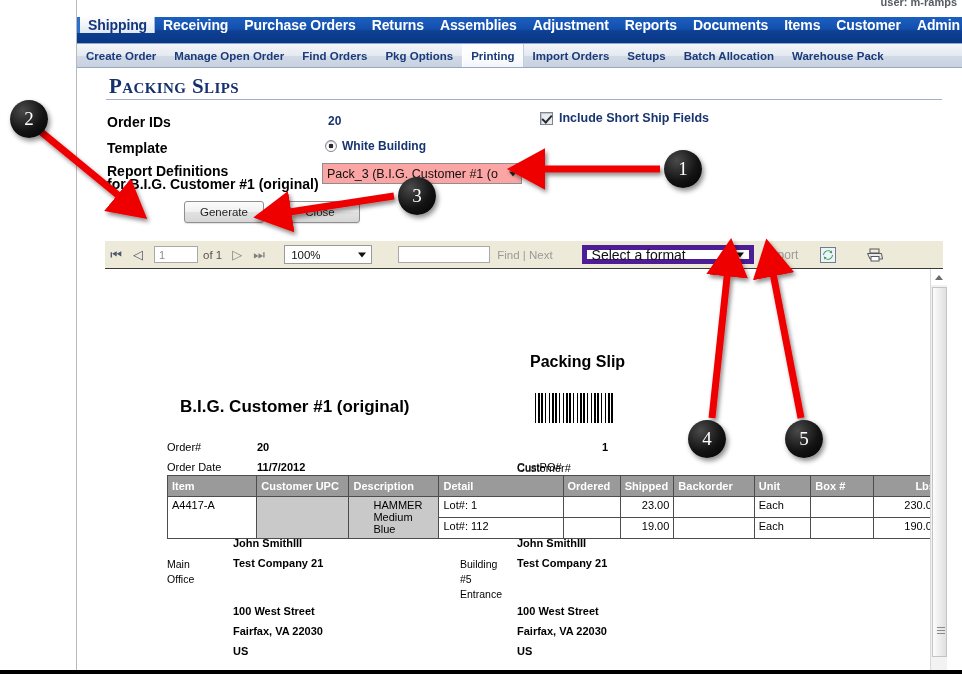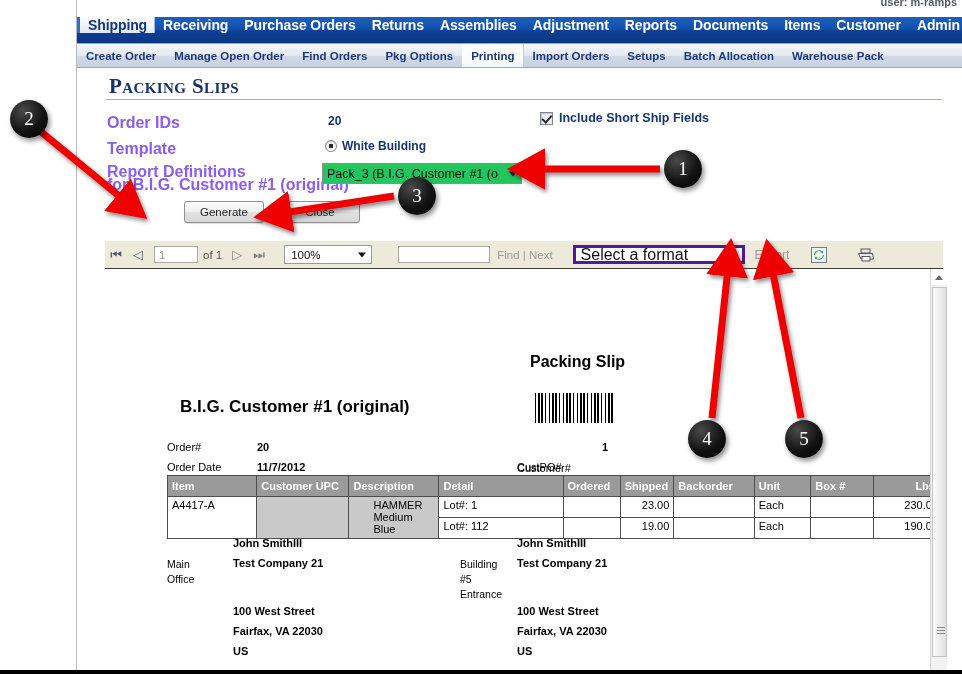--- a/index.html
+++ b/index.html
@@ -123,21 +123,21 @@
     position: absolute;
     left: 29px; top: 31px;
     width: 836px; height: 1px;
     background: #9fb0cc;
   }
 
   
   .form-area { position: absolute; left: 0; top: 38px; width: 886px; height: 155px; }
   .fld-label {
     position: absolute;
-    font-size: 16px; font-weight: bold; color: #8b5cf6;
+    font-size: 14px; font-weight: bold; color: #000000;
     white-space: nowrap;
   }
   .fld-value {
     position: absolute;
     font-size: 12px; font-weight: bold; color: #18356f;
     white-space: nowrap;
   }
   .lbl-orderids { left: 30px; top: 8px; }
   .val-orderids { left: 251px; top: 8px; }
   .lbl-template { left: 30px; top: 34px; }
@@ -170,21 +170,21 @@
     border: solid #2a2a2a;
     border-width: 0 2px 2px 0;
     transform: rotate(42deg);
   }
   .chk-label { font-size: 12.5px; font-weight: bold; color: #18356f; white-space: nowrap; }
 
   .select-report {
     position: absolute; left: 245px; top: 57px;
     width: 200px; height: 21px;
     border: 1px solid #8e8e8e;
-    background: #22c55e;
+    background: #fca5a5;
     box-sizing: border-box;
     font-size: 12.5px;
     color: #111;
     display: flex; align-items: center;
     padding-left: 4px;
     overflow: hidden;
     white-space: nowrap;
     cursor: pointer;
   }
   .select-report .arrow {
@@ -272,28 +272,28 @@
     box-sizing: border-box;
   }
   .tb-find-links {
     margin-left: 7px;
     font-size: 11.5px; color: #9a9a9a;
     white-space: nowrap;
     cursor: pointer;
   }
   .tb-format {
     width: 172px; height: 19px;
-    margin-left: 20px;
-    border: 3px solid #4c1d95;
+    margin-left: 29px;
+    border: 5px solid #4c1d95;
     background: #ffffff;
     box-sizing: border-box;
     position: relative;
     display: flex; align-items: center;
     padding-left: 5px;
-    font-size: 16px; color: #111;
+    font-size: 14px; color: #111;
     cursor: pointer;
   }
   .tb-export {
     margin-left: 10px;
     font-size: 12px; color: #9b9b9b;
     cursor: pointer; white-space: nowrap;
   }
   .tb-refresh {
     margin-left: 22px;
     width: 16px; height: 16px;

